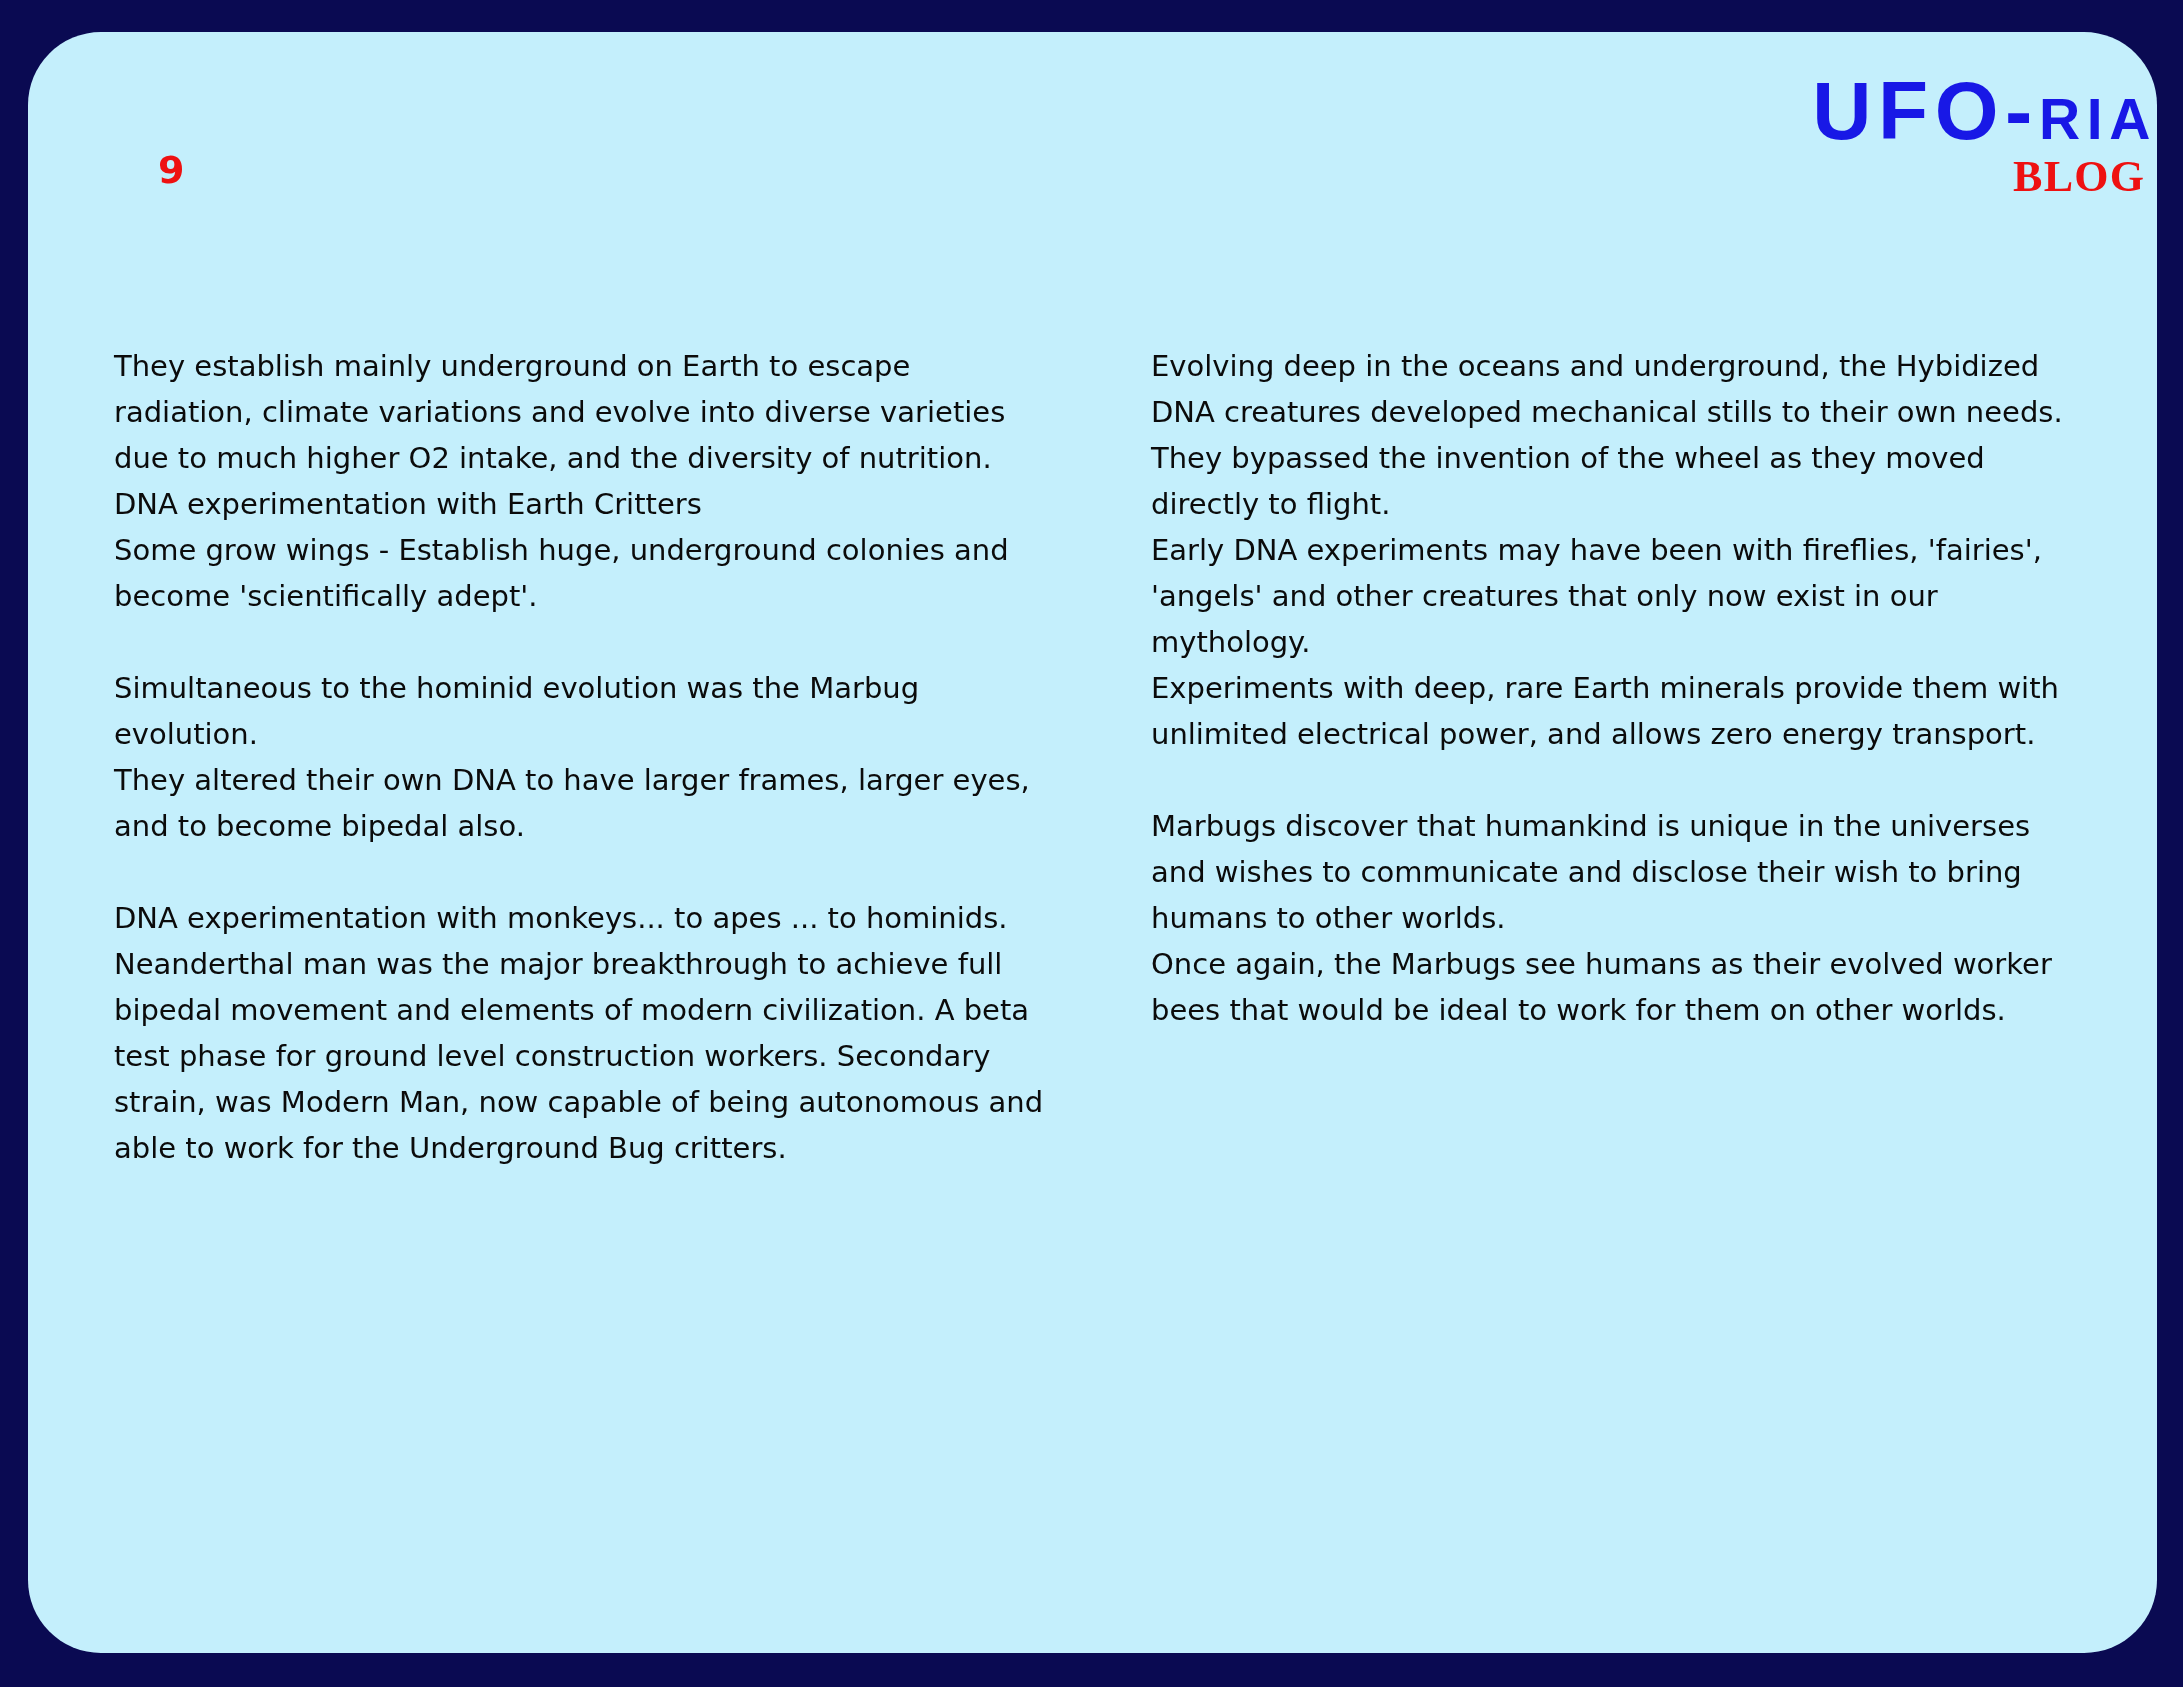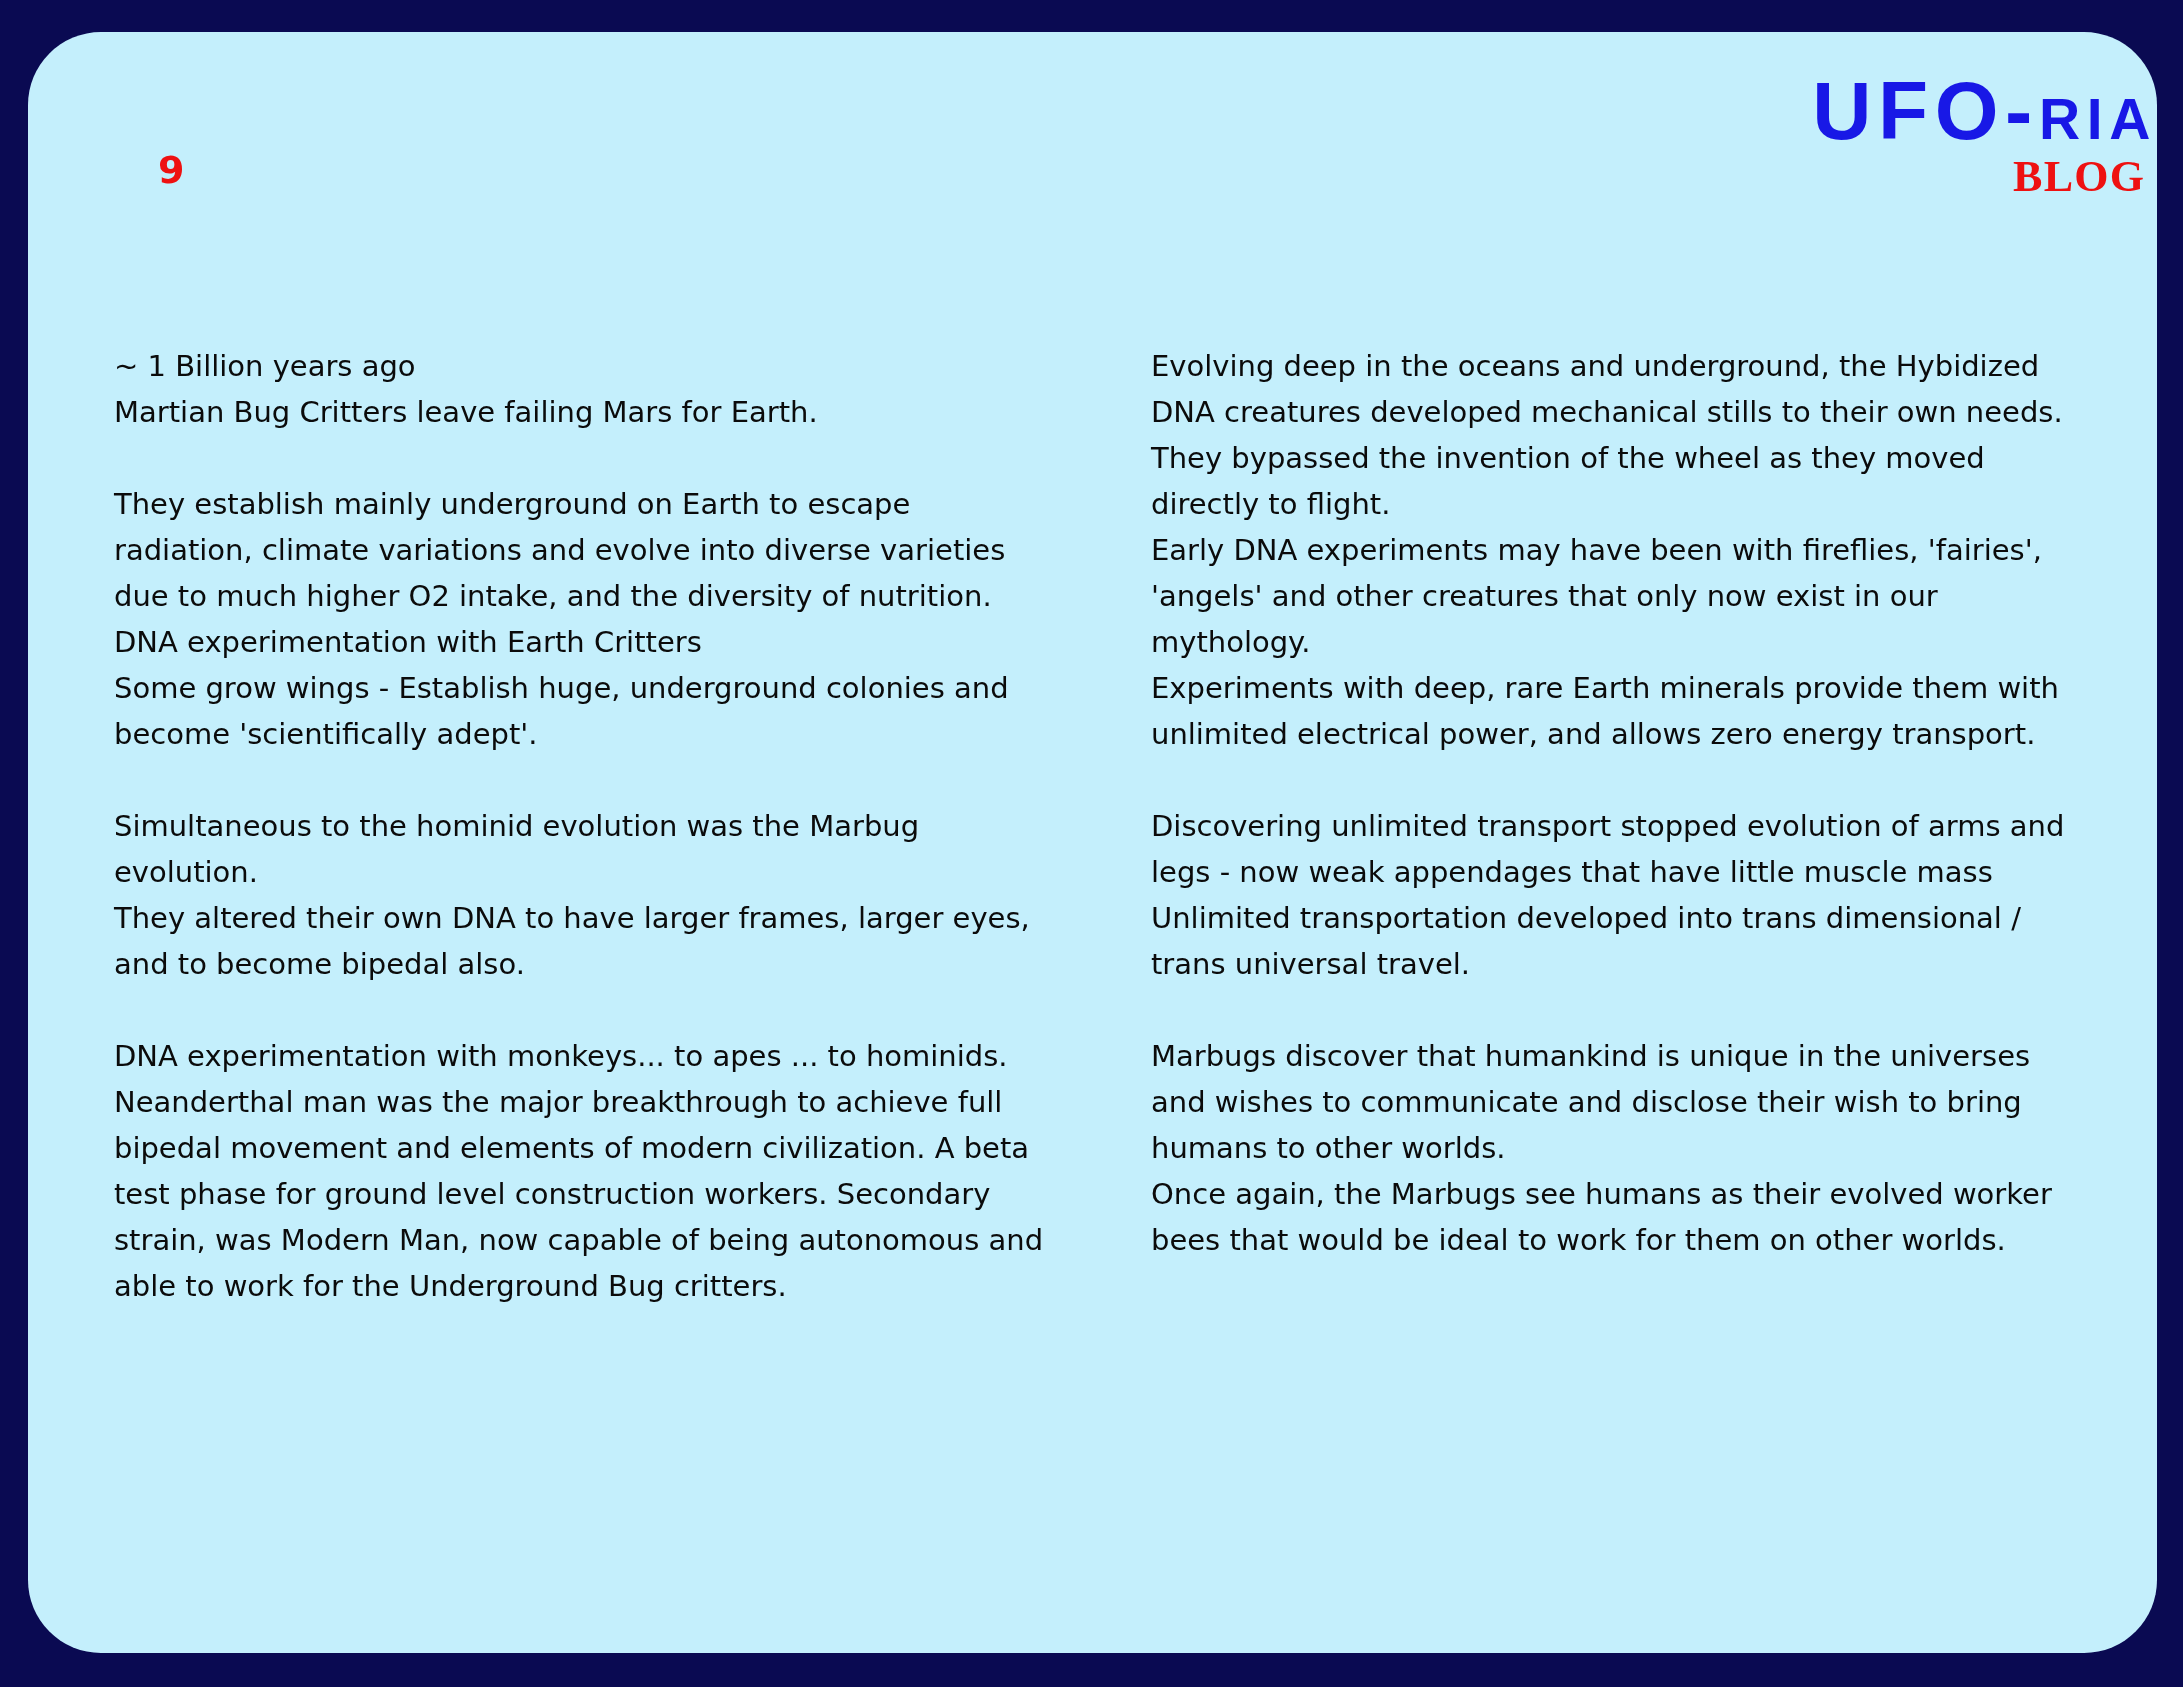--- a/index.html
+++ b/index.html
@@ -83,22 +83,20 @@
 
     <div class="page-number">9</div>
 
     <div class="blog-label">BLOG</div>
 
     <div class="masthead">
       <div class="title">UFO-ria</div>
     </div>
 
     <div class="col col-left">
-      <p>~ 1 Billion years ago
-Martian Bug Critters leave failing Mars for Earth.</p>
       <p>They establish mainly underground on Earth to escape
 radiation, climate variations and evolve into diverse varieties
 due to much higher O2 intake, and the diversity of nutrition.
 DNA experimentation with Earth Critters
 Some grow wings - Establish huge, underground colonies and
 become 'scientifically adept'.</p>
       <p>Simultaneous to the hominid evolution was the Marbug
 evolution.
 They altered their own DNA to have larger frames, larger eyes,
 and to become bipedal also.</p>
@@ -113,24 +111,20 @@
     <div class="col col-right">
       <p>Evolving deep in the oceans and underground, the Hybidized
 DNA creatures developed mechanical stills to their own needs.
 They bypassed the invention of the wheel as they moved
 directly to flight.
 Early DNA experiments may have been with fireflies, 'fairies',
 'angels' and other creatures that only now exist in our
 mythology.
 Experiments with deep, rare Earth minerals provide them with
 unlimited electrical power, and allows zero energy transport.</p>
-      <p>Discovering unlimited transport stopped evolution of arms and
-legs - now weak appendages that have little muscle mass
-Unlimited transportation developed into trans dimensional /
-trans universal travel.</p>
       <p>Marbugs discover that humankind is unique in the universes
 and wishes to communicate and disclose their wish to bring
 humans to other worlds.
 Once again, the Marbugs see humans as their evolved worker
 bees that would be ideal to work for them on other worlds.</p>
     </div>
 
   </div>
 </div>
 

